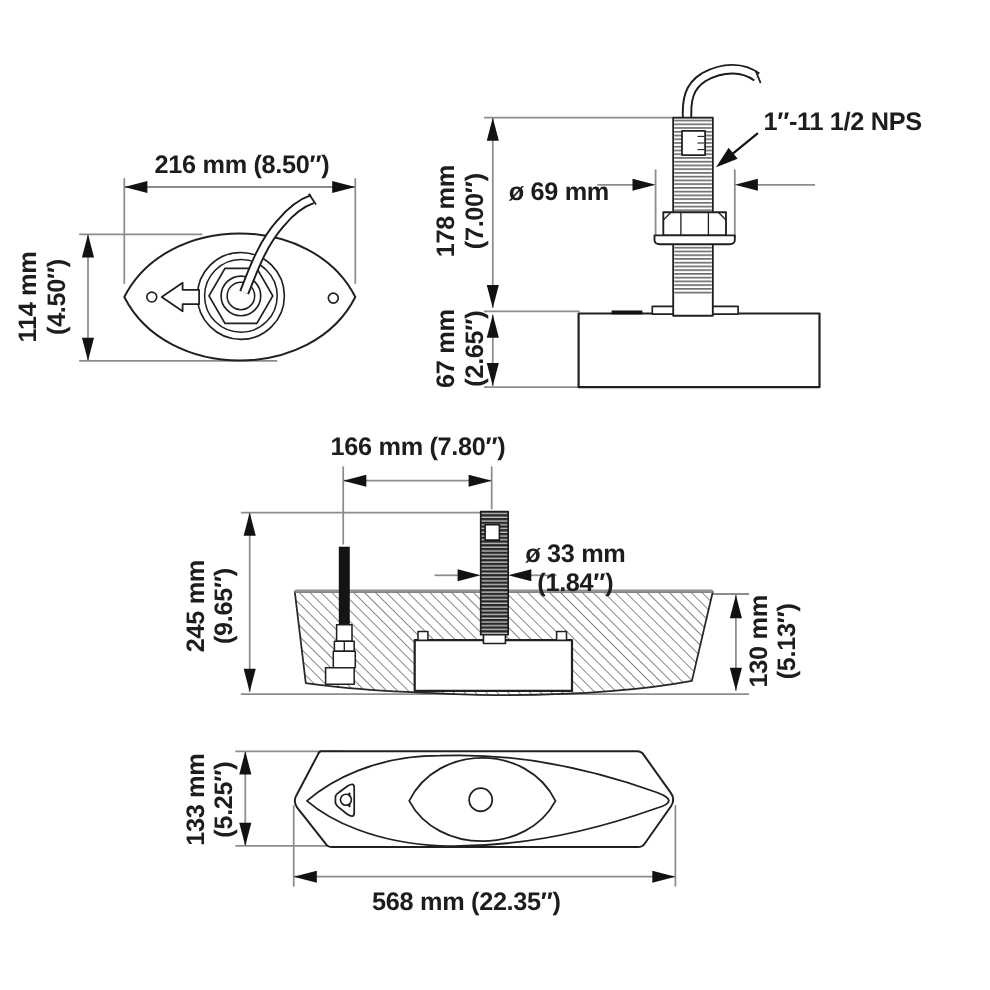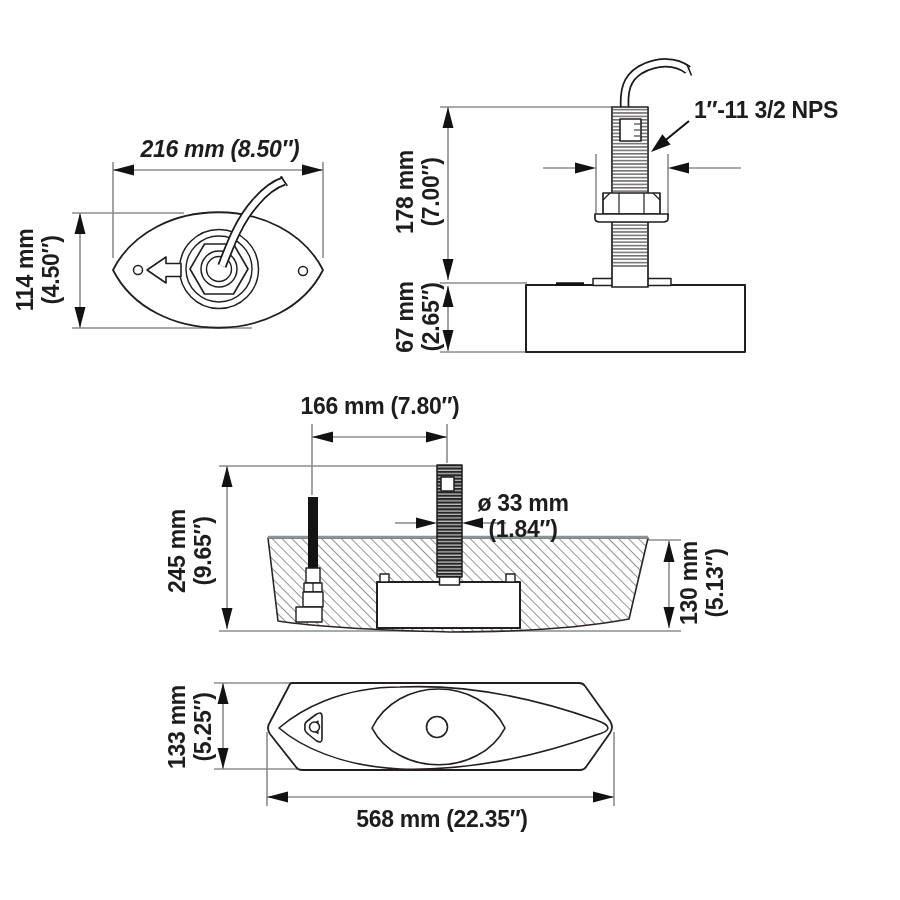--- a/index.html
+++ b/index.html
@@ -184,44 +184,45 @@
     <path d="M292,683 H579 Q583,683 585,686 L610,721 Q614,727 610,733 L586,767 Q584,770 580,770 H302 Q298,770 296,767 L270,734 Q266,728 270,722 L289,686 Q290,683 292,683 Z" fill="#ffffff" stroke="#231f20" stroke-width="1.8"></path>
     <path d="M279,728 C300,710 340,687 400,687 C470,684 540,700 596,720 C604,723 608,725 608,728 C608,731 604,733 596,735 C540,755 470,771 400,769 C340,766 300,746 279,728 Z" fill="#ffffff" stroke="#231f20" stroke-width="1.6"></path>
     <path d="M372,728 C398,676 479,676 505,728 C479,777 398,777 372,728 Z" fill="#ffffff" stroke="#231f20" stroke-width="1.6"></path>
     <circle cx="437" cy="727" r="10.5" fill="#ffffff" stroke="#231f20" stroke-width="1.6"></circle>
     <path d="M305,727 Q304,723 308,720.5 L316,714.5 Q322,711 322,716 L322,739 Q322,744 316,740.5 L308,734 Q304,731 305,727 Z" fill="#ffffff" stroke="#231f20" stroke-width="1.6"></path>
     <path d="M309.5,727 L318,721 L318,733.5 Z" fill="none" stroke="#231f20" stroke-width="1.2"></path>
     <circle cx="314.5" cy="727" r="5" fill="#ffffff" stroke="#231f20" stroke-width="1.5"></circle>
   </g>
 </svg>
 
-  <div class="lbl" style="left:100px;top:136px;width:240px;font-style:italic;">
+  <div class="lbl" style="left:100px;top:136px;width:240px;">
     <span>216 mm (8.50″)</span>
   </div>
 
   <div class="lbl rot" style="left:-37px;top:244px;">
     <span>114 mm</span>
     <span>(4.50″)</span>
   </div>
 
   <div class="lbl rot" style="left:343px;top:166px;">
     <span>178 mm</span>
     <span>(7.00″)</span>
   </div>
 
   <div class="lbl rot" style="left:343px;top:291px;">
     <span>67 mm</span>
     <span>(2.65″)</span>
   </div>
 
   <div class="lbl two" style="left:408px;top:161px;">
+    <div>ø 69 mm</div>
   </div>
 
   <div class="lbl" style="left:666px;top:97px;width:200px;">
-    <span>1″-11 3/2 NPS</span>
+    <span>1″-11 1/2 NPS</span>
   </div>
 
   <div class="lbl" style="left:260px;top:393px;width:240px;">
     <span>166 mm (7.80″)</span>
   </div>
 
   <div class="lbl rot" style="left:115px;top:525px;">
     <span>245 mm</span>
     <span>(9.65″)</span>
   </div>
@@ -234,17 +235,17 @@
   <div class="lbl rot" style="left:627px;top:557px;">
     <span>130 mm</span>
     <span>(5.13″)</span>
   </div>
 
   <div class="lbl rot" style="left:115px;top:701px;">
     <span>133 mm</span>
     <span>(5.25″)</span>
   </div>
 
-  <div class="lbl" style="left:322px;top:806px;width:240px;">
+  <div class="lbl" style="left:304px;top:806px;width:240px;">
     <span>568 mm (22.35″)</span>
   </div>
 
 </div>
 
 </body></html>

